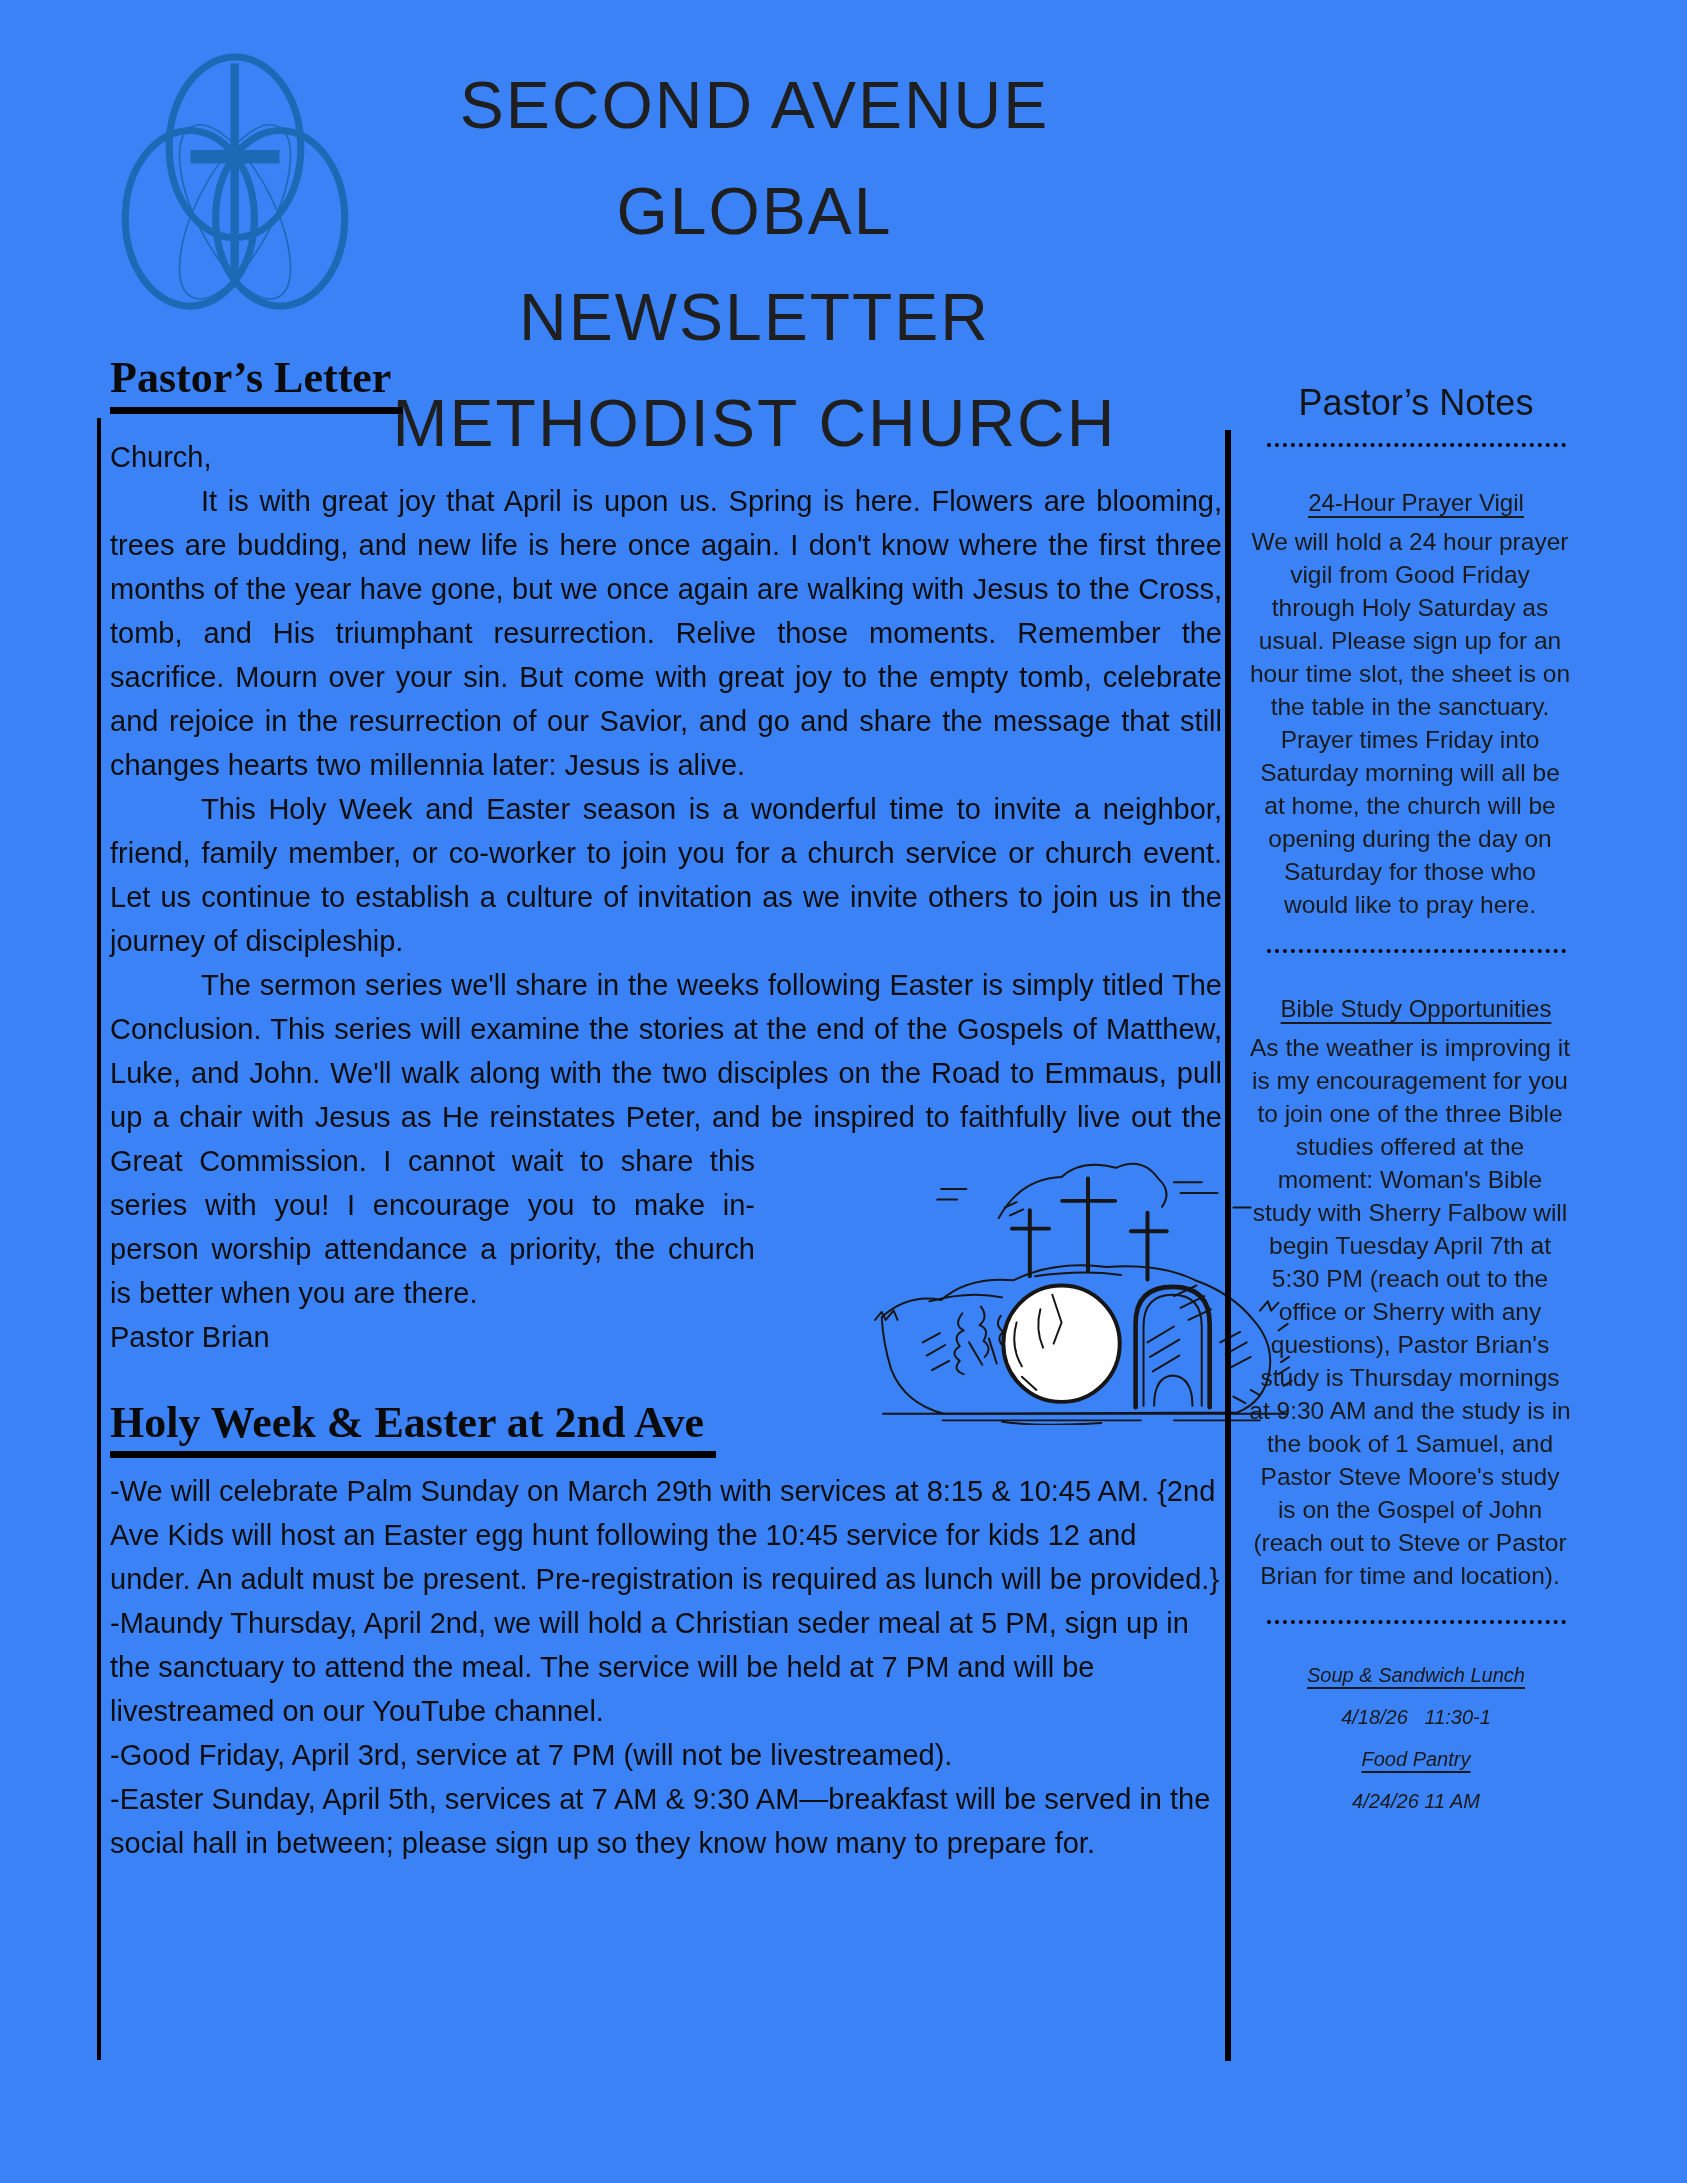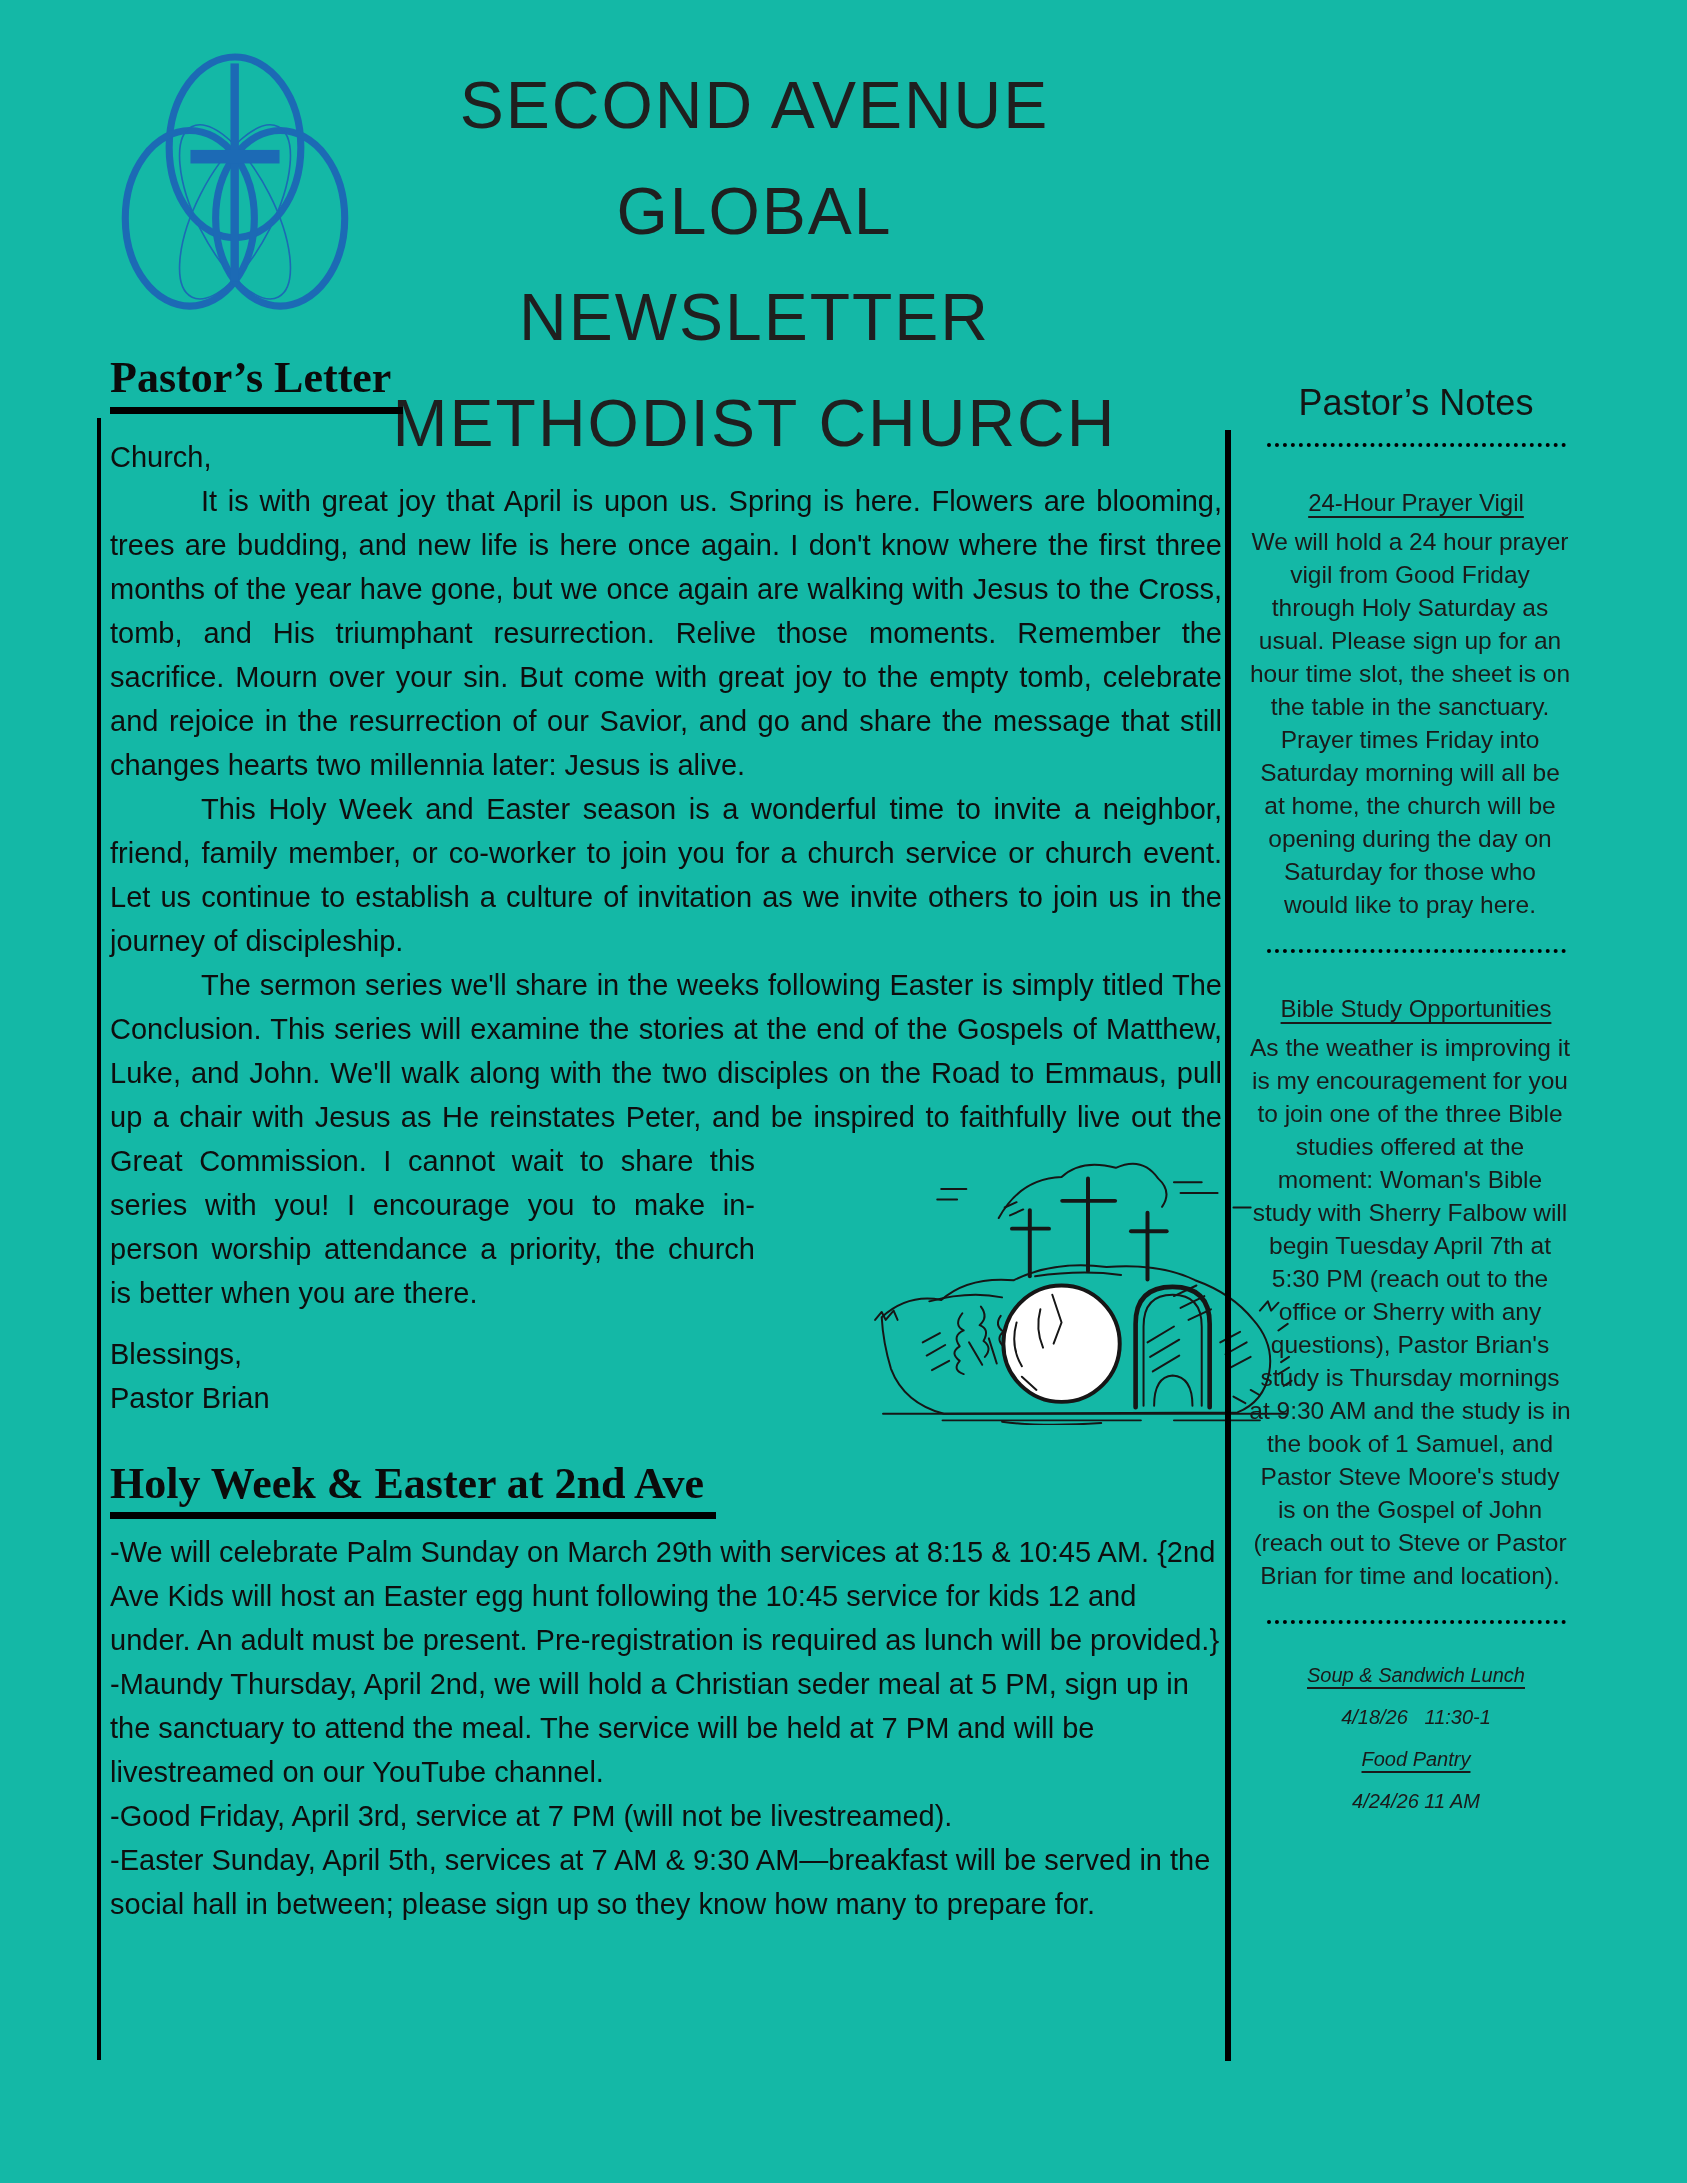--- a/index.html
+++ b/index.html
@@ -1,16 +1,16 @@
 <!DOCTYPE html>
 <html style="font-size:10.6px"><head>
 <meta charset="utf-8">
 <style>
   html,body{margin:0;padding:0;background:#ffffff;}
-  #page{position:relative;width:1687px;height:2183px;background:#14b8a6;overflow:hidden;
+  #page{position:relative;width:1687px;height:2183px;background:#3b82f6;overflow:hidden;
         font-family:"Liberation Sans","DejaVu Sans",sans-serif;color:#111;}
 
   
   #logo{position:absolute;left:93px;top:46px;width:284px;height:284px;}
   #masthead{position:absolute;left:331px;top:52px;width:847px;text-align:center;
             font-size:66px;line-height:106px;letter-spacing:2px;color:#1f1f1f;font-weight:400;}
   #contact{position:absolute;left:1260px;top:126px;width:384px;
            font-family:"Liberation Serif","DejaVu Serif",serif;font-variant:small-caps;
            font-size:25px;line-height:31px;letter-spacing:1.3px;color:#161616;}
 
@@ -130,21 +130,20 @@
 
             <path d="M30,408 H640 M120,418 H420 M470,418 H600"></path>
             <path d="M210,420 q60,8 150,2"></path>
             <path d="M560,382 l18,10 M586,372 l14,8"></path>
           </g>
         </svg>
       </span>
       <span>Commission. I cannot wait to share this series with you! I encourage you to make in-person worship attendance a priority, the church is better when you are there.</span>
     </p>
 
-    <p class="body plain closing">Blessings,</p>
     <p class="body plain">Pastor Brian</p>
 
     <h2 id="holyweek-head" class="big-head">Holy Week &amp; Easter at 2nd Ave</h2>
 
     <p class="body hw">-We will celebrate Palm Sunday on March 29th with services at 8:15 &amp; 10:45 AM. {2nd Ave Kids will host an Easter egg hunt following the 10:45 service for kids 12 and under. An adult must be present. Pre-registration is required as lunch will be provided.}</p>
     <p class="body hw">-Maundy Thursday, April 2nd, we will hold a Christian seder meal at 5 PM, sign up in the sanctuary to attend the meal. The service will be held at 7 PM and will be livestreamed on our YouTube channel.</p>
     <p class="body hw">-Good Friday, April 3rd, service at 7 PM (will not be livestreamed).</p>
     <p class="body hw">-Easter Sunday, April 5th, services at 7 AM &amp; 9:30 AM—breakfast will be served in the social hall in between; please sign up so they know how many to prepare for.</p>
   </div>
 

